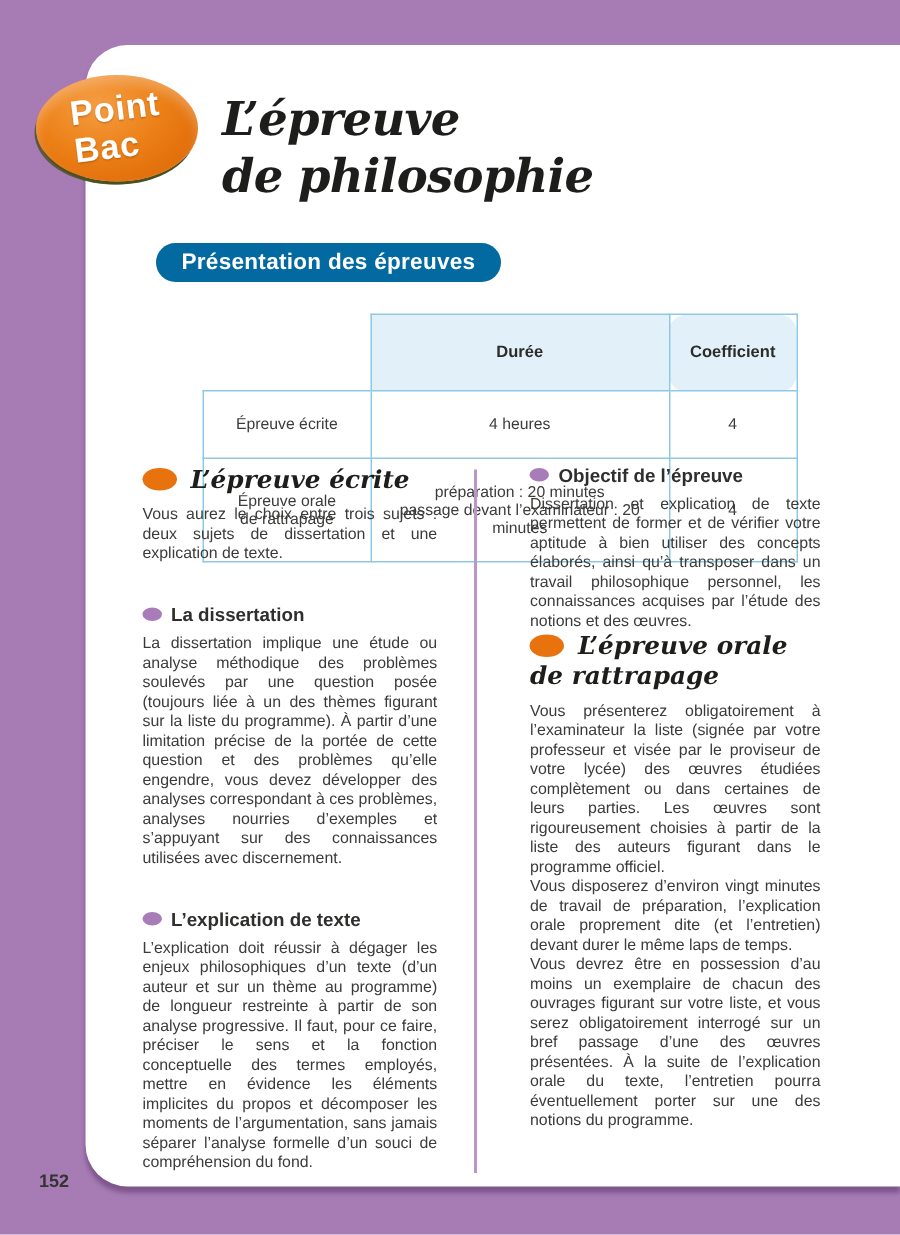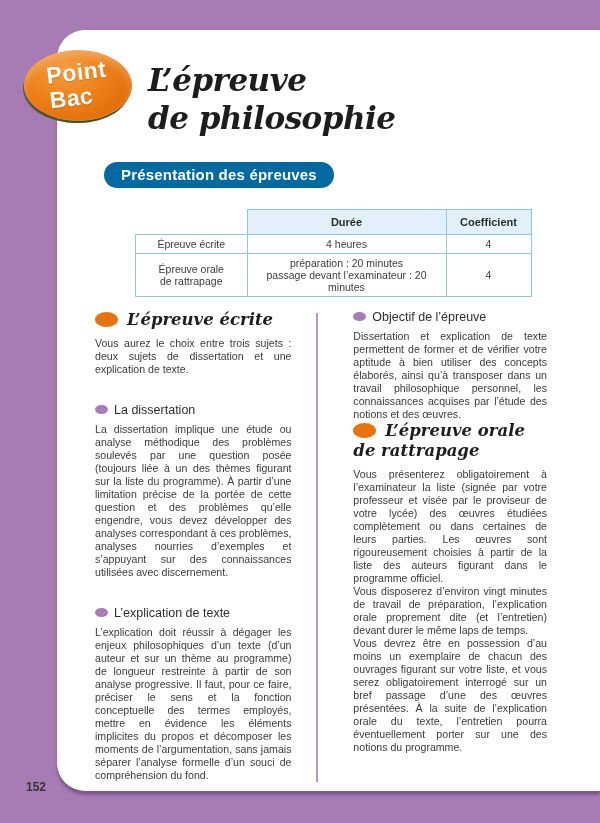--- a/index.html
+++ b/index.html
@@ -45,51 +45,51 @@
     letter-spacing:0.2px;z-index:4;
   }
   
   .exam-table{
     position:absolute;left:135px;top:209px;
     border-collapse:collapse;table-layout:fixed;
     font-size:10.5px;color:#3c3c3b;z-index:4;
   }
   .exam-table td{
     border:1px solid #8ec9e4;text-align:center;vertical-align:middle;
-    padding:3px 4px;background:#ffffff;
+    padding:16px 4px;background:#ffffff;
   }
   .exam-table td.hdr{
     background:#e2f1f9;font-weight:bold;color:#2b2b2a;font-size:11px;
     height:18px;
   }
   .exam-table td.ghost{border:none;background:transparent;}
   .col-label{width:103px;}
   .col-duree{width:190px;}
-  .col-coef{width:76px;}
+  .col-coef{width:76px;border-radius:11px;}
   .preline{white-space:pre-line;}
   
   .columns{
     position:absolute;left:95px;top:310px;width:452px;
     display:flex;z-index:4;gap:14px;
   }
   .col-left{width:210px;}
   .col-divider{width:2px;background:#bb97c9;margin:3px 21px 0 11px;}
   .col-right{width:207px;}
   .h-orange{
     font-family:"DejaVu Serif", serif;font-style:italic;font-weight:bold;
     font-size:16.5px;line-height:20px;color:#1d1d1b;
     margin:0 0 7px 0;
   }
   .h-orange.mt{}
   .obullet{
     display:inline-block;width:23px;height:15px;border-radius:50%;
     background:#e8720e;margin-right:9px;vertical-align:-2px;
   }
   .h-sub{
-    font-weight:normal;font-size:12.5px;line-height:15px;color:#2e2e2d;
+    font-weight:bold;font-size:12.5px;line-height:15px;color:#2e2e2d;
     margin:27px 0 5px 0;
   }
   .h-sub.mt0{margin-top:0;}
   .pbullet{
     display:inline-block;width:13px;height:9px;border-radius:50%;
     background:#a87cb8;margin-right:6px;vertical-align:0px;
   }
   .body-text{
     font-size:10.6px;line-height:13px;color:#3b3b3a;
     text-align:justify;margin:0;

